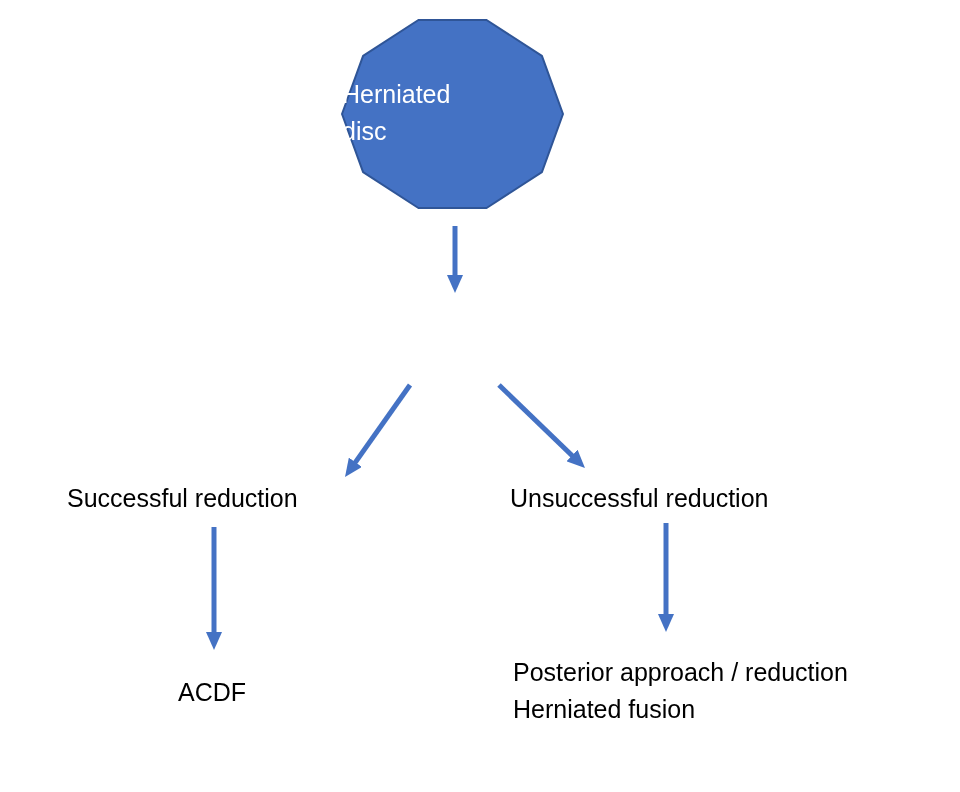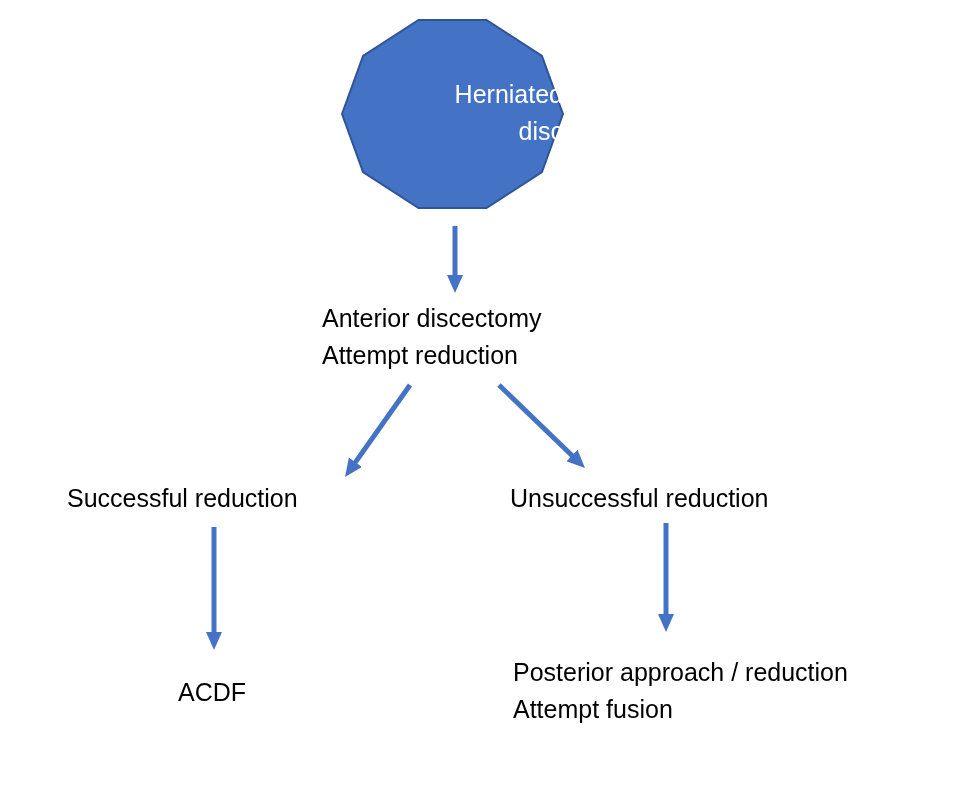--- a/index.html
+++ b/index.html
@@ -44,21 +44,21 @@
     position: absolute;
     font-size: 25px;
     line-height: 37px;
     color: var(--text);
     white-space: pre-line;
   }
   .lbl-root {
     left: 342px;
     top: 76px;
     width: 221px;
-    text-align: right;
+    text-align: left;
     color: #FFFFFF;
   }
   .lbl-step1      { left: 322px; top: 300px; }
   .lbl-left       { left: 67px;  top: 480px; }
   .lbl-right      { left: 510px; top: 480px; }
   .lbl-acdf       { left: 178px; top: 674px; }
   .lbl-outcome-r  { left: 513px; top: 654px; }
 </style>
 </head>
 <body>
@@ -81,25 +81,23 @@
     <line class="arrow-line" marker-end="url(#arrowhead)" x1="499" y1="385" x2="578.5" y2="461.7"></line>
 
     <line class="arrow-line" marker-end="url(#arrowhead)" x1="214" y1="527" x2="214" y2="641"></line>
 
     <line class="arrow-line" marker-end="url(#arrowhead)" x1="666" y1="523" x2="666" y2="623"></line>
   </svg>
 
   <div class="lbl lbl-root">Herniated
 disc</div>
 
-  <div class="lbl lbl-step1">Anterior discectomy
-Attempt reduction</div>
 
   <div class="lbl lbl-left">Successful reduction</div>
 
   <div class="lbl lbl-right">Unsuccessful reduction</div>
 
   <div class="lbl lbl-acdf">ACDF</div>
 
   <div class="lbl lbl-outcome-r">Posterior approach / reduction
-Attempt fusion</div>
+Herniated fusion</div>
 
 </div>
 
 </body></html>

